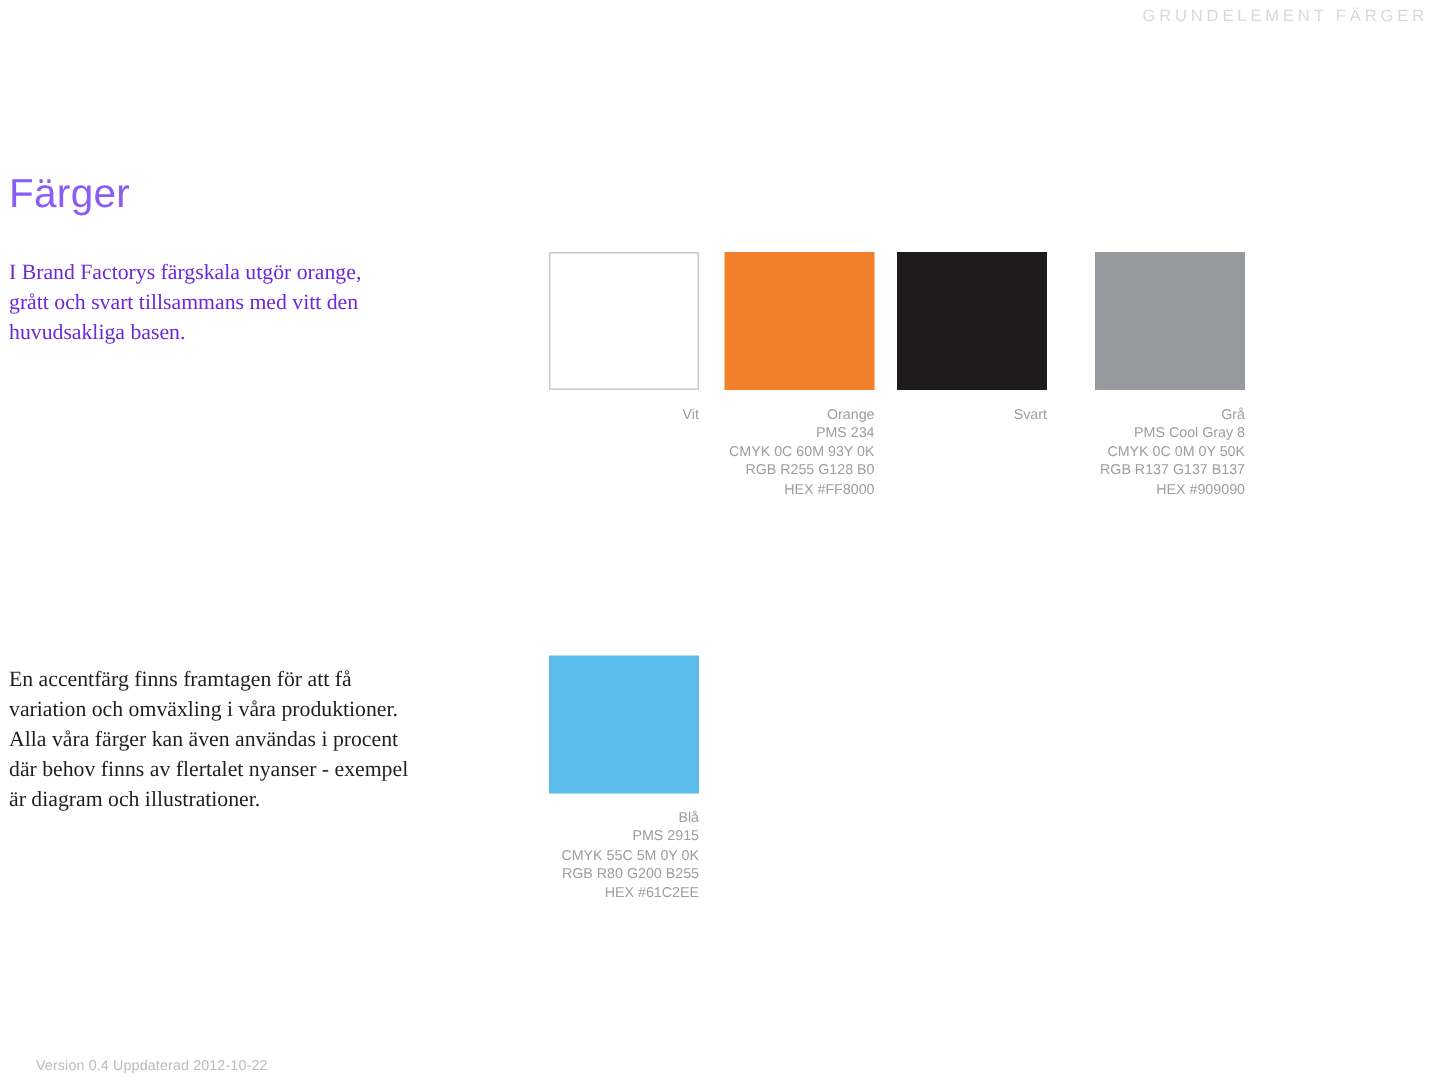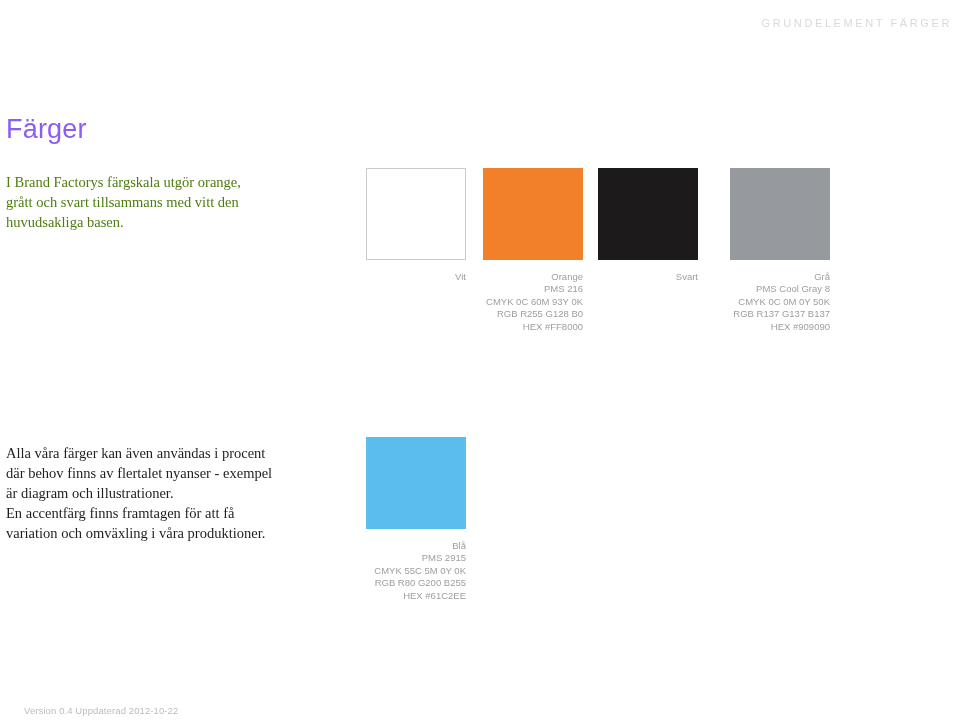--- a/index.html
+++ b/index.html
@@ -22,21 +22,21 @@
     top: 0;
     right: 0;
     width: 960px;
     height: 30px;
     text-align: right;
     padding-right: 8px;
     box-sizing: border-box;
   }
   #page-header .header-text {
     display: inline-block;
-    margin-top: 17px;
+    margin-top: 5px;
     font-family: "Liberation Sans", sans-serif;
     font-size: 11px;
     letter-spacing: 2.6px;
     color: #d7d9db;
     white-space: nowrap;
   }
 
   
   #page-title {
     position: absolute;
@@ -51,21 +51,21 @@
 
   
   #intro-paragraph {
     position: absolute;
     left: 6px;
     top: 172px;
     width: 252px;
     font-family: "Liberation Serif", serif;
     font-size: 14.5px;
     line-height: 20px;
-    color: #4d7c0f;
+    color: #6d28d9;
   }
 
   
   #accent-paragraph {
     position: absolute;
     left: 6px;
     top: 443px;
     width: 268px;
     font-family: "Liberation Serif", serif;
     font-size: 14.5px;
@@ -141,21 +141,21 @@
     <div class="swatch-chip white-chip" style="background: rgb(255, 255, 255); border: 1px solid rgb(200, 202, 206);"></div>
     <div class="swatch-meta">
       <span class="meta-line">Vit</span>
     </div>
   </div>
 
   <div class="swatch-group" id="swatch-group-orange">
     <div class="swatch-chip" id="chip-orange" style="background: rgb(242, 128, 43);"></div>
     <div class="swatch-meta">
       <span class="meta-line">Orange</span>
-      <span class="meta-line">PMS 216</span>
+      <span class="meta-line">PMS 234</span>
       <span class="meta-line">CMYK 0C 60M 93Y 0K</span>
       <span class="meta-line">RGB R255 G128 B0</span>
       <span class="meta-line">HEX #FF8000</span>
     </div>
   </div>
 
   <div class="swatch-group" id="swatch-group-svart">
     <div class="swatch-chip" id="chip-svart" style="background: rgb(28, 26, 27);"></div>
     <div class="swatch-meta">
       <span class="meta-line">Svart</span>
@@ -169,22 +169,22 @@
       <span class="meta-line">PMS Cool Gray 8</span>
       <span class="meta-line">CMYK 0C 0M 0Y 50K</span>
       <span class="meta-line">RGB R137 G137 B137</span>
       <span class="meta-line">HEX #909090</span>
     </div>
   </div>
 
 </div>
 
 <div id="accent-paragraph">
+  <p class="para-block">En accentfärg finns framtagen för att få variation och omväxling i våra produktioner.</p>
   <p class="para-block">Alla våra färger kan även användas i procent där behov finns av flertalet nyanser - exempel är diagram och illustrationer.</p>
-  <p class="para-block">En accentfärg finns framtagen för att få variation och omväxling i våra produktioner.</p>
 </div>
 
 <div class="swatch-row" id="accent-swatch-row">
   <div class="swatch-group" id="swatch-group-bla">
     <div class="swatch-chip" id="chip-bla" style="background: rgb(91, 189, 236);"></div>
     <div class="swatch-meta">
       <span class="meta-line">Blå</span>
       <span class="meta-line">PMS 2915</span>
       <span class="meta-line">CMYK 55C 5M 0Y 0K</span>
       <span class="meta-line">RGB R80 G200 B255</span>

